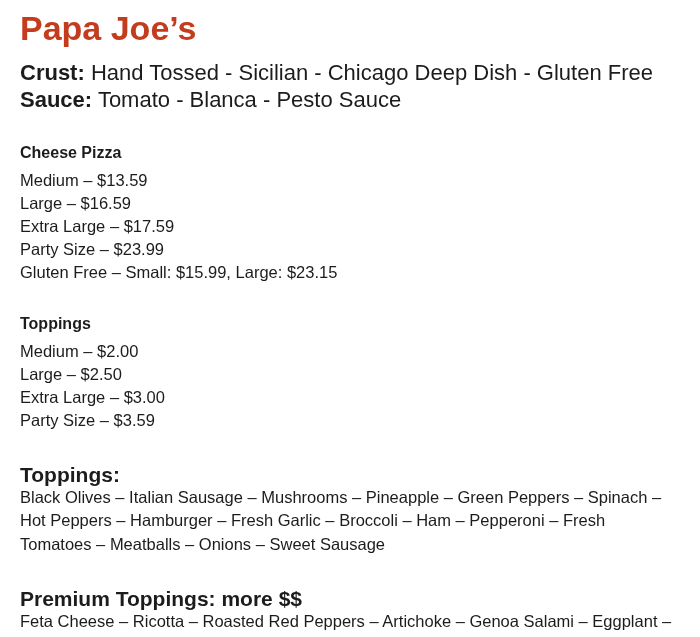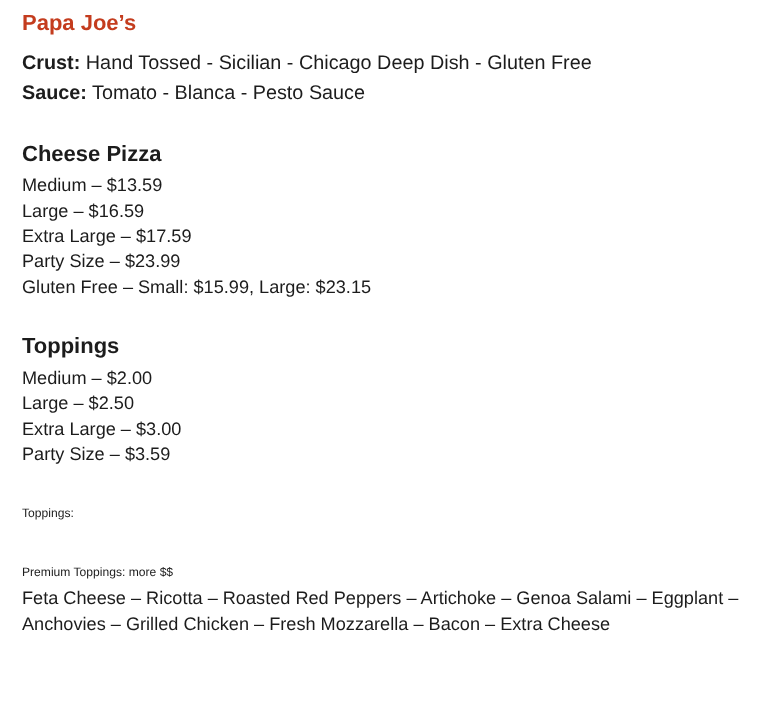--- a/index.html
+++ b/index.html
@@ -10,47 +10,47 @@
   body {
     width: 700px;
     height: 637px;
     font-family: "Liberation Sans", "DejaVu Sans", sans-serif;
     color: #1c1c1c;
     box-sizing: border-box;
     padding: 4px 20px 0 20px;
     overflow: hidden;
   }
   .page-title {
-    font-size: 20px;
+    font-size: 34px;
     font-weight: bold;
     color: #c43c1e;
     margin: 6px 0 12px 0;
     line-height: 1.1;
   }
   .info-line {
-    font-size: 18px;
+    font-size: 22px;
     line-height: 27px;
     margin: 0;
   }
   .info-label {
     font-weight: bold;
   }
   .section-heading {
-    font-size: 20px;
+    font-size: 16px;
     font-weight: bold;
     margin: 31px 0 7px 0;
     line-height: 1.1;
   }
   .menu-item {
     font-size: 16.5px;
     line-height: 23px;
   }
   .list-label {
-    font-size: 11px;
-    font-weight: normal;
+    font-size: 21px;
+    font-weight: bold;
     line-height: 23px;
     margin-top: 31px;
   }
   .list-text {
     font-size: 16.5px;
     line-height: 23.5px;
     max-width: 662px;
   }
 </style>
 </head>
@@ -82,20 +82,21 @@
   <section>
     <h2 class="section-heading">Toppings</h2>
     <div class="menu-item">Medium – $2.00</div>
     <div class="menu-item">Large – $2.50</div>
     <div class="menu-item">Extra Large – $3.00</div>
     <div class="menu-item">Party Size – $3.59</div>
   </section>
 
   <section>
     <div class="list-label">Toppings:</div>
+    <div class="list-text">Black Olives – Italian Sausage – Mushrooms – Pineapple – Green Peppers – Spinach – Hot Peppers – Hamburger – Fresh Garlic – Broccoli – Ham – Pepperoni – Fresh Tomatoes – Meatballs – Onions – Sweet Sausage</div>
   </section>
 
   <section>
     <div class="list-label">Premium Toppings: more $$</div>
     <div class="list-text">Feta Cheese – Ricotta – Roasted Red Peppers – Artichoke – Genoa Salami – Eggplant – Anchovies – Grilled Chicken – Fresh Mozzarella – Bacon – Extra Cheese</div>
   </section>
 
 </div>
 
 </body></html>

